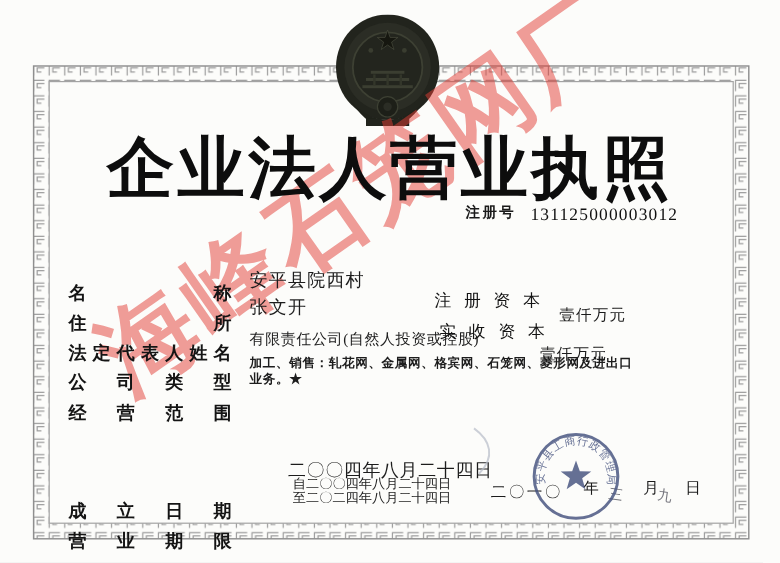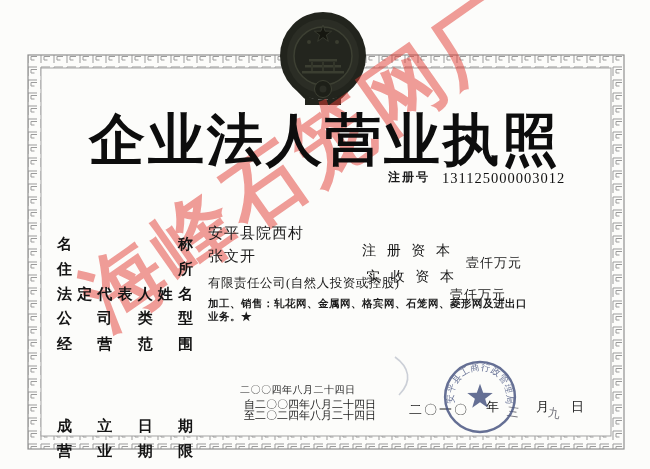--- a/index.html
+++ b/index.html
@@ -49,21 +49,21 @@
   .scope{font-size:10.5px;line-height:12px;letter-spacing:.5px;width:345px;white-space:normal;font-weight:600;}
   
   .cap-label{
     position:absolute;width:88px;
     font-family:"Liberation Sans", sans-serif;
     font-weight:400;font-size:14px;color:#141414;
     text-align:justify;text-align-last:justify;-moz-text-align-last:justify;
   }
   .cap-value{position:absolute;font-size:13px;letter-spacing:1px;color:#1b1b1b;white-space:nowrap;}
   
-  .est-value{position:absolute;left:240px;top:383px;font-size:10px;letter-spacing:.5px;white-space:nowrap;}
+  .est-value{position:absolute;left:240px;top:383px;font-size:15px;letter-spacing:.5px;white-space:nowrap;}
   .period{position:absolute;left:244px;top:399px;font-size:11px;line-height:11px;color:#222;white-space:nowrap;}
   .issue{position:absolute;font-size:13px;color:#1b1b1b;white-space:nowrap;}
   .hand-mark{position:absolute;font-size:12px;color:#4a4a55;opacity:.75;transform:rotate(8deg);}
   
   .watermark{
     position:absolute;left:92px;top:258px;
     height:100px;line-height:100px;
     transform:rotate(-35deg);transform-origin:0 50%;
     font-family:"Liberation Serif", serif;
     font-weight:700;

